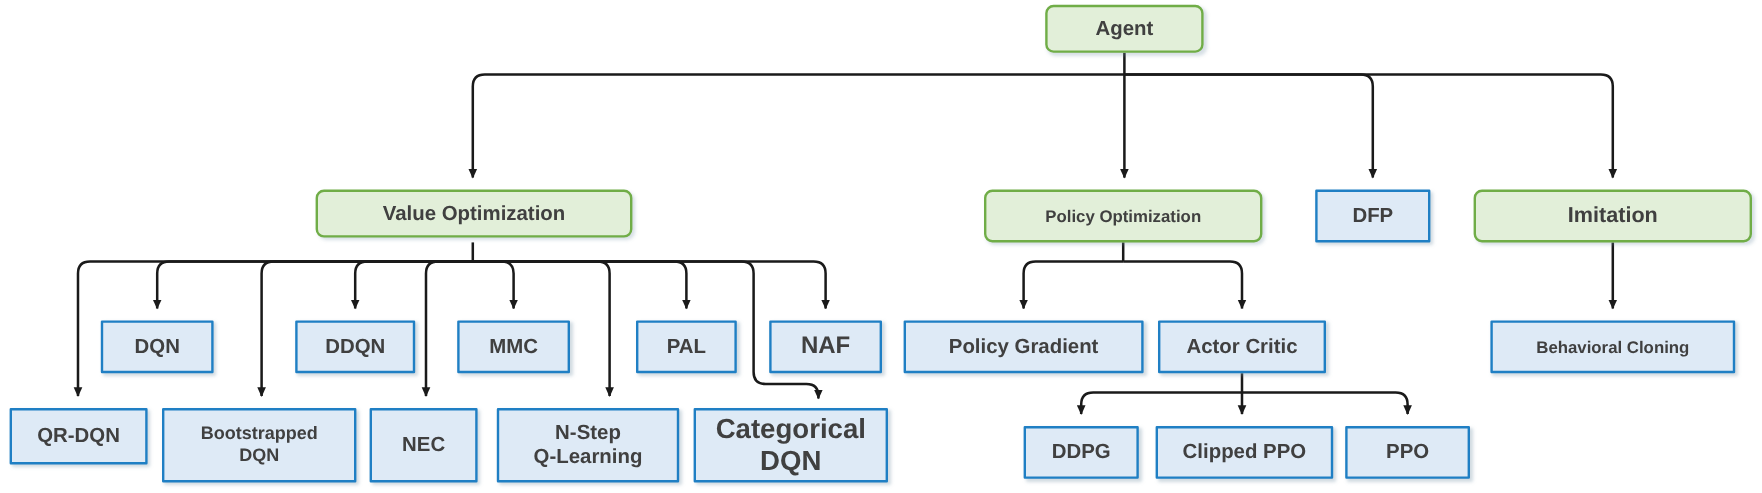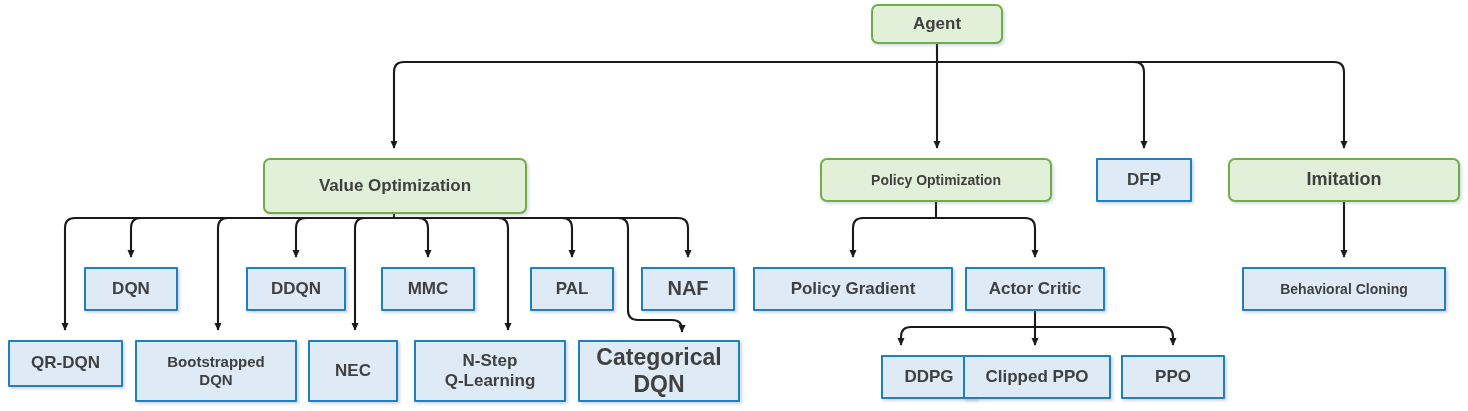--- a/index.html
+++ b/index.html
@@ -102,21 +102,21 @@
       <path d="M1035,327 L1163,327 Q1173,327 1173,337 L1173,345" marker-end="url(#arrow)"></path>
 
       <path d="M1344,202 L1344,257" marker-end="url(#arrow)"></path>
     </g>
   </svg>
 
   <div id="node-layer">
       <div class="node node-green" style="left: 871px; top: 4px; width: 132px; height: 40px; font-size: 17px;">
         <span class="node-label">Agent</span>
       </div>
-      <div class="node node-green" style="left: 263px; top: 158px; width: 264px; height: 56px; font-size: 17px;">
+      <div class="node node-green" style="left: 263px; top: 158px; width: 264px; height: 40px; font-size: 17px;">
         <span class="node-label">Value Optimization</span>
       </div>
       <div class="node node-green" style="left: 820px; top: 158px; width: 232px; height: 44px; font-size: 14px;">
         <span class="node-label">Policy Optimization</span>
       </div>
       <div class="node node-blue" style="left: 1096px; top: 158px; width: 96px; height: 44px; font-size: 17px;">
         <span class="node-label">DFP</span>
       </div>
       <div class="node node-green" style="left: 1228px; top: 158px; width: 232px; height: 44px; font-size: 18px;">
         <span class="node-label">Imitation</span>
@@ -156,21 +156,21 @@
         <span class="node-label">NEC</span>
       </div>
       <div class="node node-blue" style="left: 414px; top: 340px; width: 152px; height: 62px; font-size: 17px;">
         <span class="node-label">N-Step
 Q-Learning</span>
       </div>
       <div class="node node-blue" style="left: 578px; top: 340px; width: 162px; height: 62px; font-size: 23px;">
         <span class="node-label">Categorical
 DQN</span>
       </div>
-      <div class="node node-blue" style="left: 853px; top: 355px; width: 96px; height: 44px; font-size: 17px; margin-left: 28px;">
+      <div class="node node-blue" style="left: 853px; top: 355px; width: 96px; height: 44px; font-size: 17px;">
         <span class="node-label">DDPG</span>
       </div>
       <div class="node node-blue" style="left: 963px; top: 355px; width: 148px; height: 44px; font-size: 17px;">
         <span class="node-label">Clipped PPO</span>
       </div>
       <div class="node node-blue" style="left: 1121px; top: 355px; width: 104px; height: 44px; font-size: 17px;">
         <span class="node-label">PPO</span>
       </div>
     </div>
 

